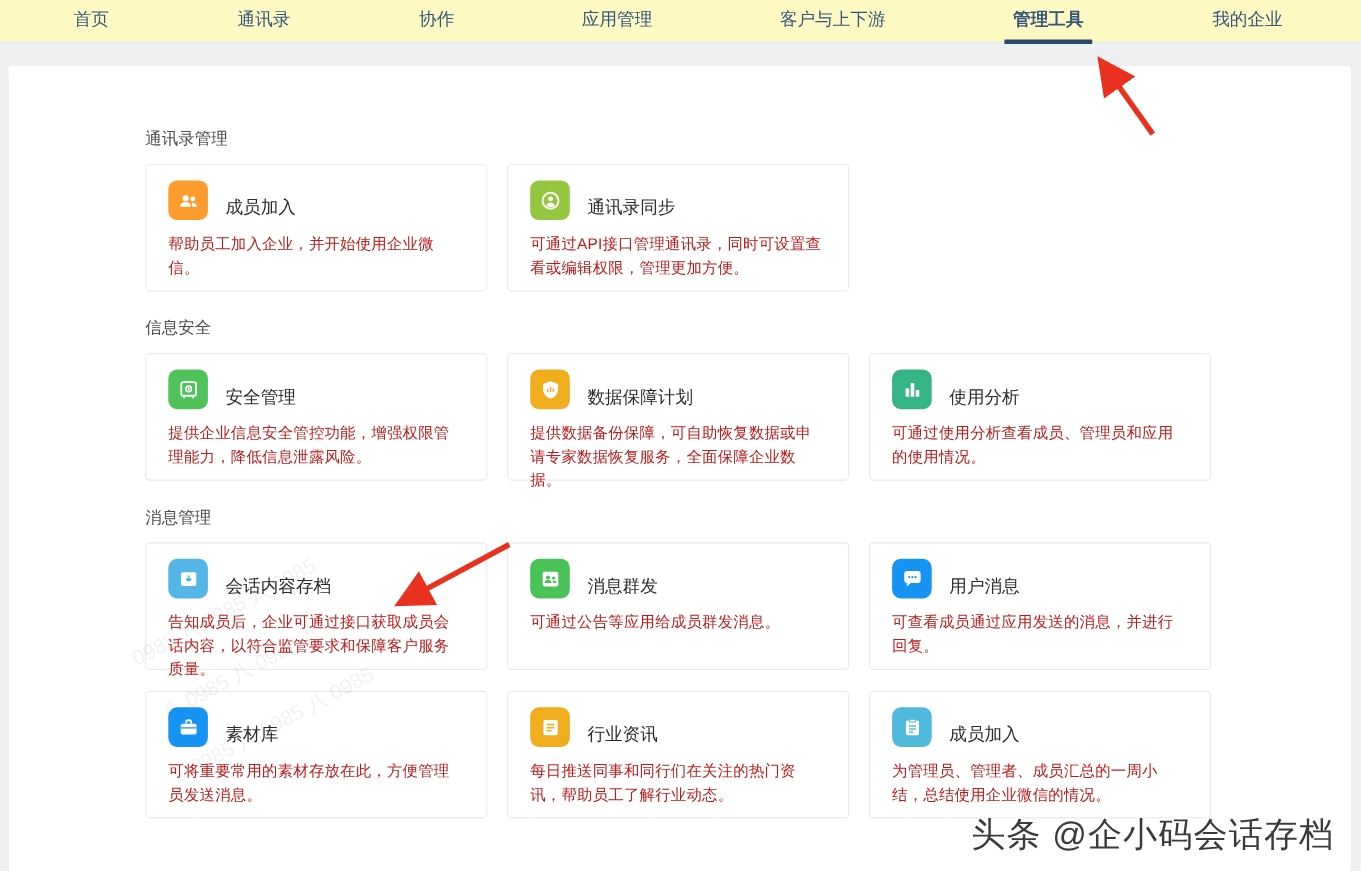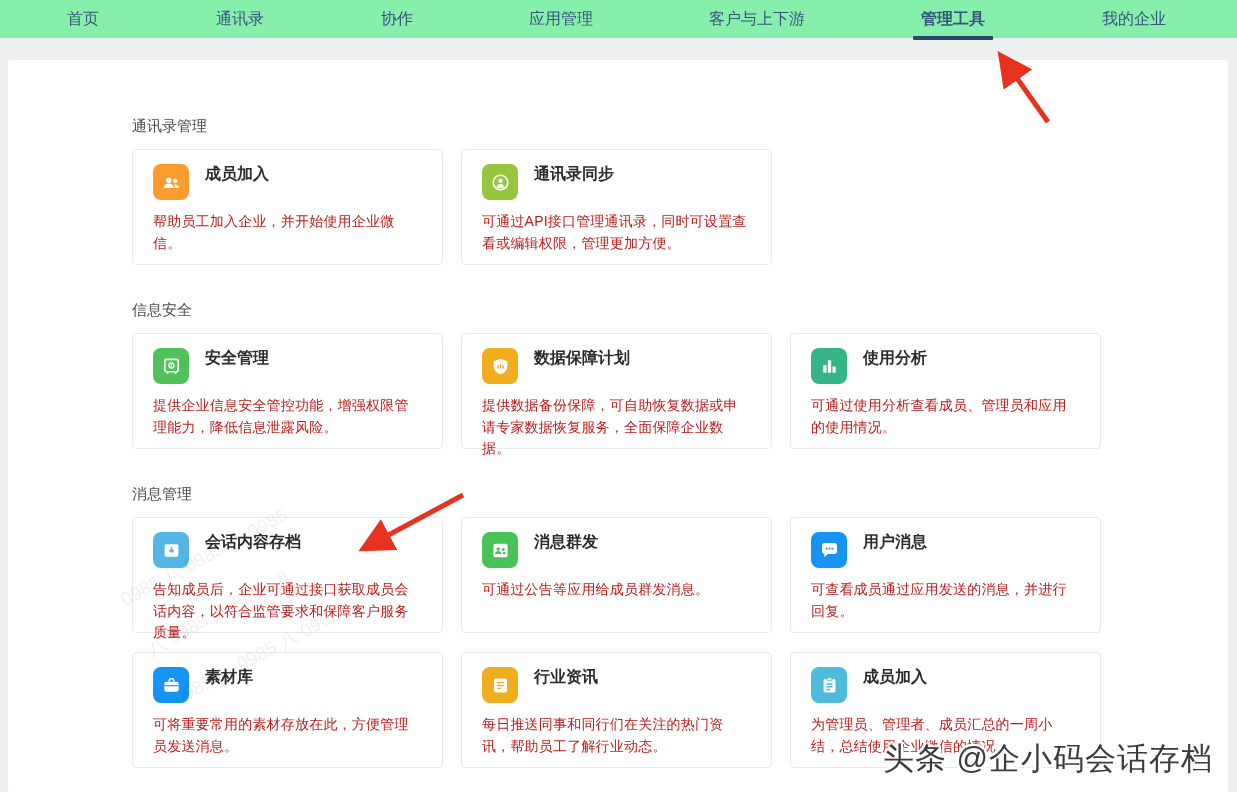--- a/index.html
+++ b/index.html
@@ -4,49 +4,49 @@
 <style>
   html,body{margin:0;padding:0;}
   body{
     width:1237px;height:792px;position:relative;overflow:hidden;
     background:#edeff1;
     font-family:"Liberation Sans","DejaVu Sans",sans-serif;
   }
   
   .topnav{
     position:absolute;left:0;top:0;width:1237px;height:38px;
-    background:#86efac;border-bottom:1px solid #e7e9eb;z-index:5;
+    background:#fef9c3;border-bottom:1px solid #e7e9eb;z-index:5;
   }
   .nav-item{
     position:absolute;top:0;height:38px;line-height:38px;
     transform:translateX(-50%);
     font-size:16px;color:#35567c;white-space:nowrap;cursor:pointer;
   }
   .nav-item.active{font-weight:700;}
   .nav-item.active::after{
     content:"";position:absolute;left:50%;transform:translateX(-50%);
     bottom:-2px;width:80px;height:4px;background:#2b4866;border-radius:1px;
   }
   
   .panel{
     position:absolute;left:8px;top:60px;width:1220px;height:732px;
     background:#ffffff;border-radius:3px;
     padding:57px 0 0 124px;box-sizing:border-box;
   }
-  .section{margin-bottom:36px;}
+  .section{margin-bottom:24px;}
   .section-title{
     margin:0 0 13px 0;font-size:15px;font-weight:400;color:#4c4c4c;
   }
   .cards{display:flex;flex-wrap:wrap;gap:19px 18px;width:970px;}
   .card{
     width:311px;height:116px;box-sizing:border-box;
     background:#fff;border:1px solid #e9e9e9;border-radius:4px;
     padding:14px 20px;cursor:pointer;position:relative;
   }
-  .card-head{display:flex;align-items:flex-start;font-weight:bold;}
+  .card-head{display:flex;align-items:flex-end;}
   .icon{
     width:36px;height:36px;border-radius:8px;background:var(--c,#999);
     display:inline-flex;align-items:center;justify-content:center;flex:0 0 36px;
   }
   .icon svg{width:23px;height:23px;display:block;}
   .accent-s{stroke:var(--c,#999);}
   .accent-f{fill:var(--c,#999);}
   .card-title{margin-left:16px;font-size:16px;color:#2b2b2b;}
   .card-desc{
     margin:11px 0 0 0;font-size:14px;line-height:1.55;color:#b91c1c;

